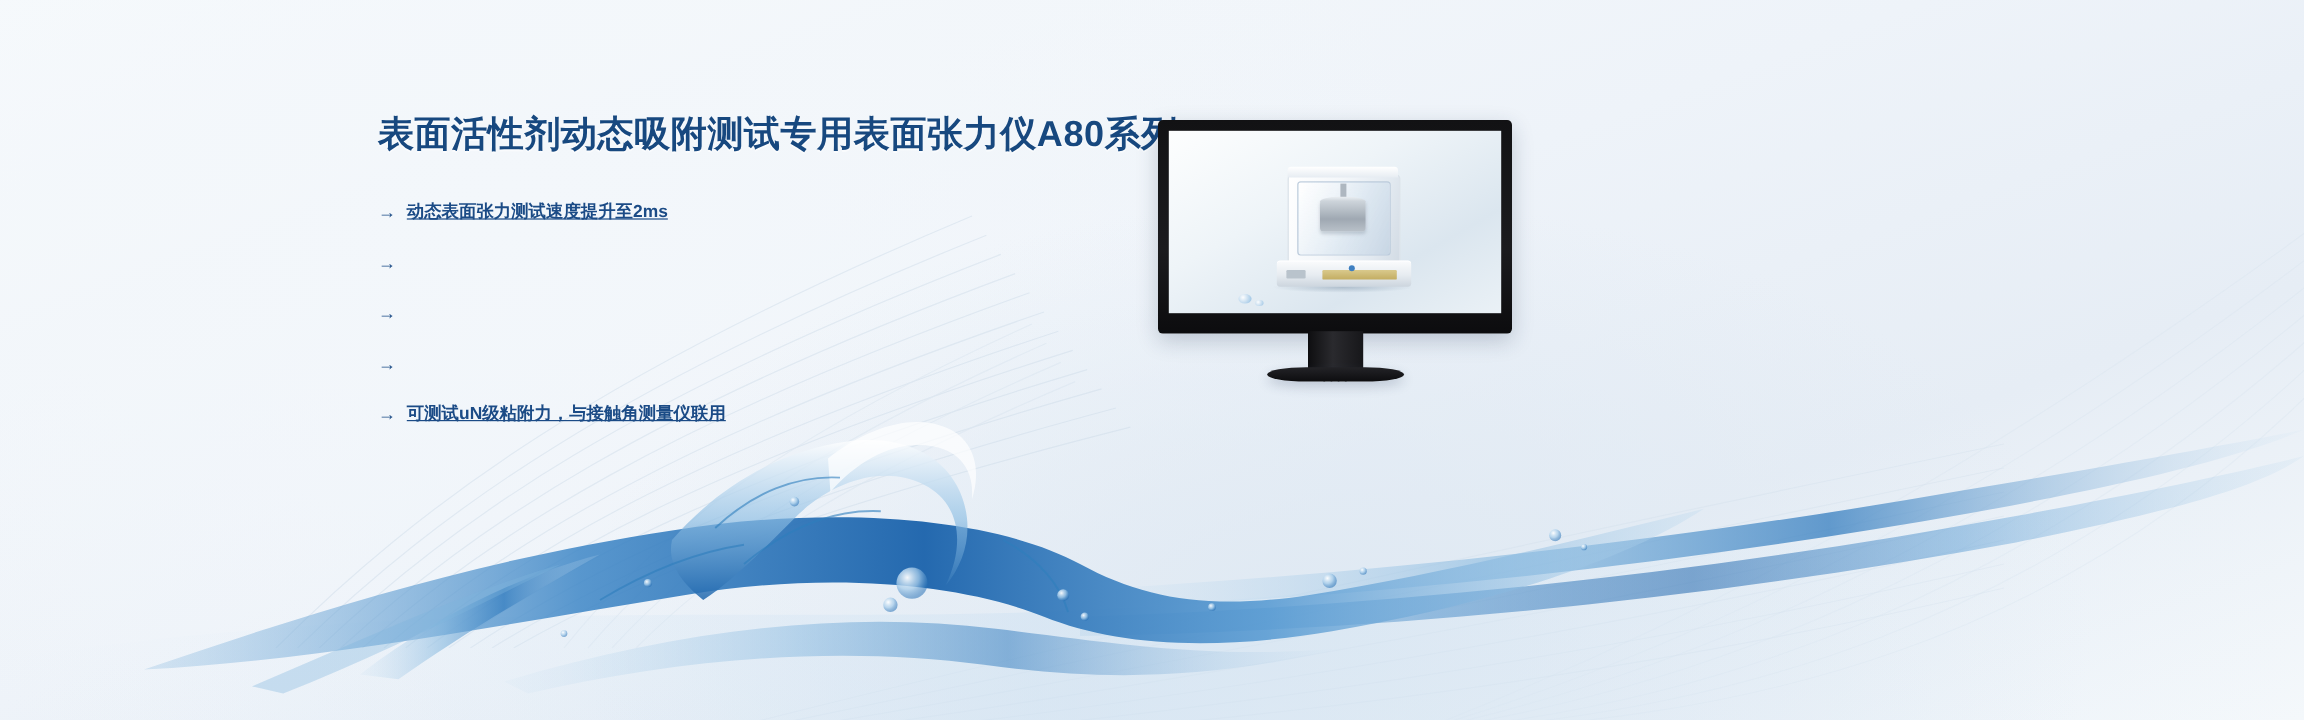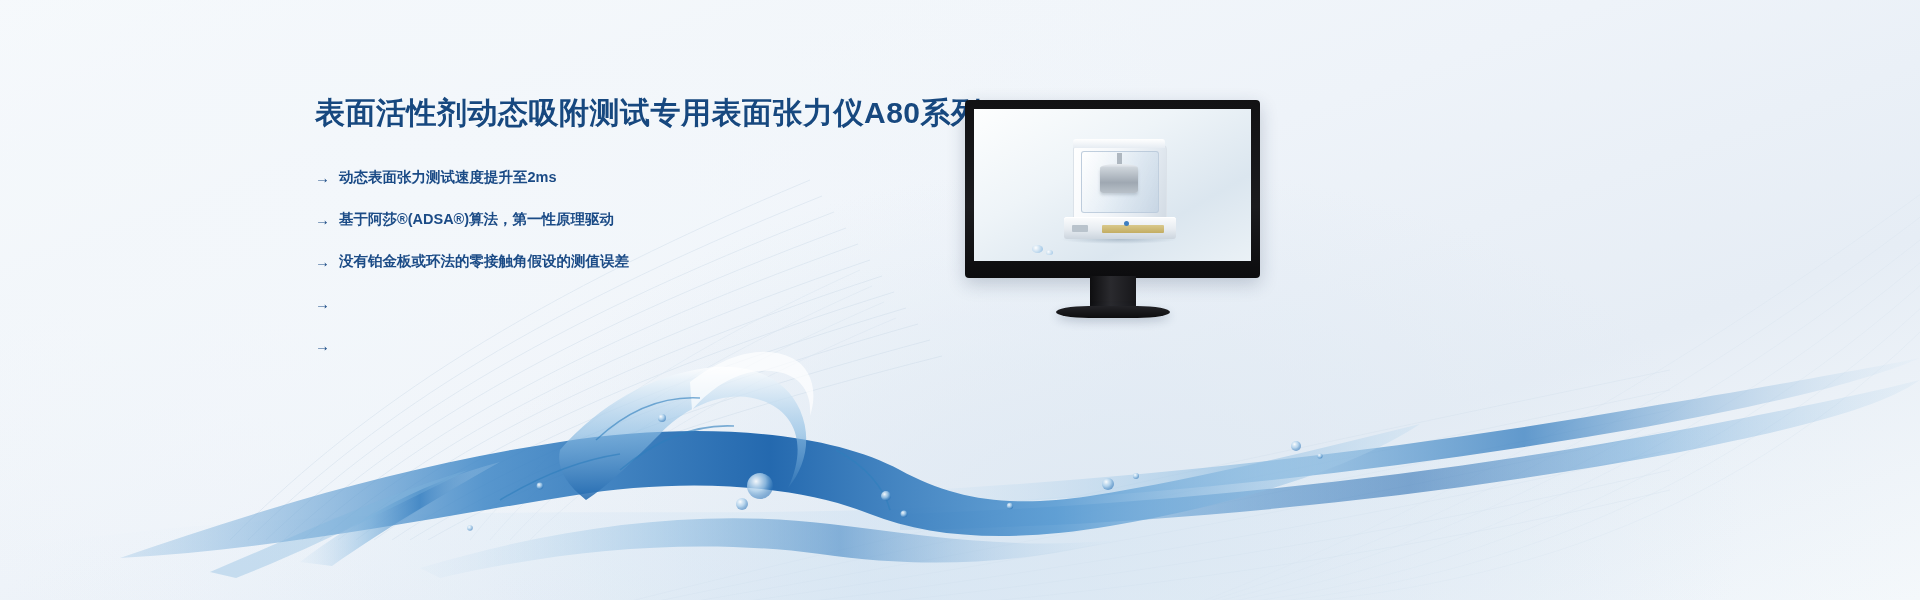--- a/index.html
+++ b/index.html
@@ -27,21 +27,21 @@
     color:#17487f;white-space:nowrap;
     text-shadow:0 1px 0 rgba(255,255,255,.55);
   }
   #bullets{margin-top:38px;}
   .bullet{
     display:flex;align-items:flex-start;
     font-size:14.5px;font-weight:bold;color:#1b4b86;
     line-height:1.2;margin-bottom:24px;white-space:nowrap;
   }
   .bullet .arrow{display:inline-block;margin-right:9px;font-weight:normal;font-size:15px;color:#1b4b86;}
-  .bullet .btxt{display:inline-block;}
+  .bullet .btxt{display:inline-block;text-decoration:underline;}
   
   #monitor{position:absolute;left:965px;top:100px;width:295px;height:225px;}
   #mon-bezel{
     position:absolute;left:0;top:0;width:295px;height:178px;
     background:linear-gradient(180deg,#121214 0%,#1b1b1e 60%,#0c0c0e 100%);
     border-radius:4px;
     box-shadow:0 6px 18px rgba(30,50,80,.22);
   }
   #mon-screen{
     position:absolute;left:9px;top:9px;width:277px;height:152px;
@@ -173,34 +173,33 @@
 
     <div id="bullets">
 
       <div class="bullet">
         <span class="arrow">→</span>
         <span class="btxt">动态表面张力测试速度提升至2ms</span>
       </div>
 
       <div class="bullet">
         <span class="arrow">→</span>
-        <span class="btxt">基于阿莎®(ADSA®)算法，第一性原理驱动</span>
-      </div>
-
-      <div class="bullet">
-        <span class="arrow">→</span>
-        <span class="btxt">没有铂金板或环法的零接触角假设的测值误差</span>
-      </div>
-
-      <div class="bullet">
-        <span class="arrow">→</span>
-      </div>
-
-      <div class="bullet">
-        <span class="arrow">→</span>
+      </div>
+
+      <div class="bullet">
+        <span class="arrow">→</span>
+      </div>
+
+      <div class="bullet">
+        <span class="arrow">→</span>
+      </div>
+
+      <div class="bullet">
+        <span class="arrow">→</span>
+        <span class="btxt">可测试uN级粘附力，与接触角测量仪联用</span>
       </div>
 
     </div>
   </div>
 
   <div id="monitor">
     <div id="mon-bezel"></div>
     <div id="mon-screen">
       <div class="instr" id="scr-drop1"></div>
       <div class="instr" id="scr-drop2"></div>

